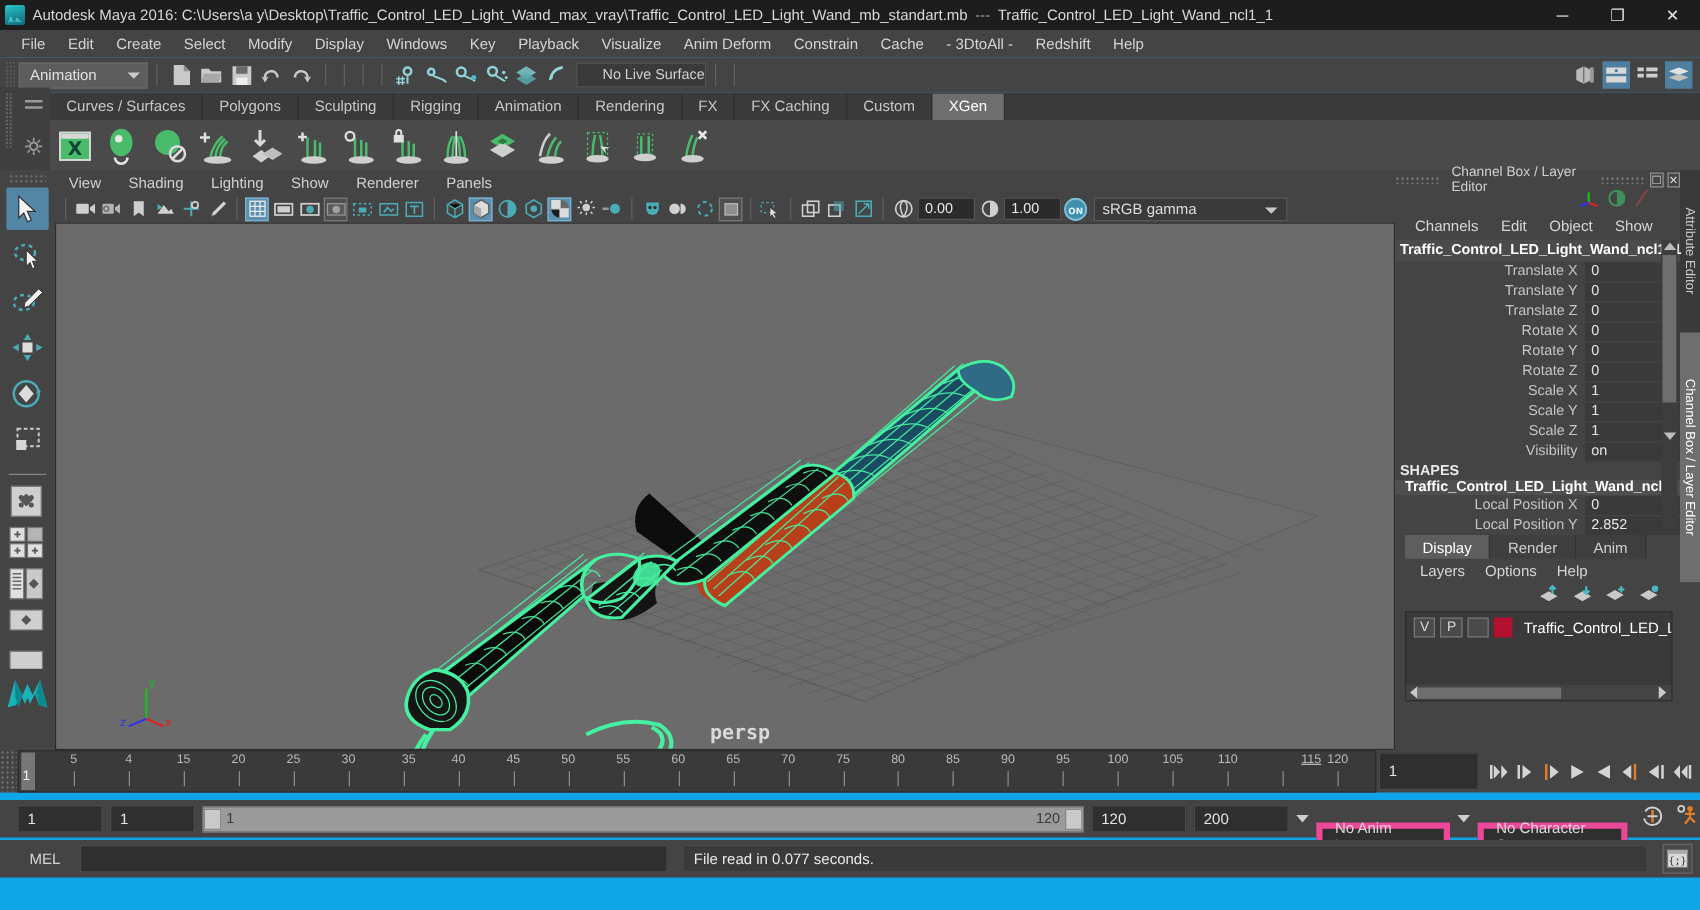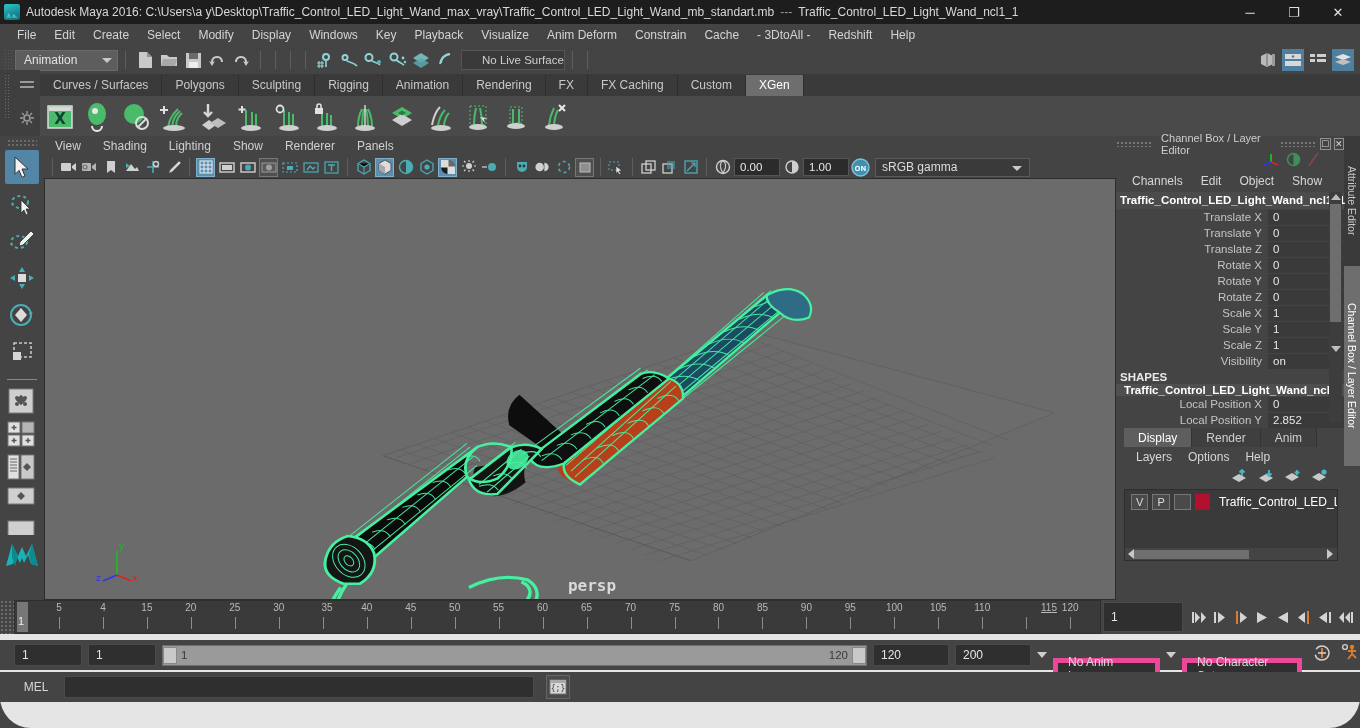--- a/index.html
+++ b/index.html
@@ -3,21 +3,21 @@
 <meta charset="utf-8">
 <style>
   * { box-sizing: border-box; margin: 0; padding: 0; }
   html, body {
     width: 1360px; height: 728px;
     background: #444444;
     font-family: "Liberation Sans", sans-serif;
     overflow: hidden;
     -webkit-font-smoothing: antialiased;
   }
-  .app { position: relative; width: 1360px; height: 728px; background: #e5e5e5; border-radius: 31px; }
+  .app { position: relative; width: 1360px; height: 728px; background: #0ea5e9; }
 
   
   .titlebar {
     height: 24px; background: #1d1d1d; display: flex; align-items: center;
     color: #d8d8d8; font-size: 12px; padding-left: 4px;
   }
   .ico-maya {
     width: 16px; height: 16px; margin-right: 6px; flex: 0 0 auto;
     background: linear-gradient(160deg,#2ec7c8 0%,#1a8f9a 55%,#0e6b76 100%);
     border-radius: 2px; position: relative;
@@ -1261,20 +1261,21 @@
           <circle cx="5" cy="4" r="2.4" fill="none" stroke="#cfcfcf" stroke-width="1.4"></circle>
           <circle cx="12" cy="4" r="2.2" fill="#e07b2a"></circle>
           <path d="M12 6v5l4 4M12 11l-4 5M8 8h8" stroke="#e07b2a" stroke-width="1.8" fill="none"></path>
         </svg>
     </div>
   </div>
 
   <div class="cmd-row">
     <div class="mel-lbl">MEL</div>
     <div class="mel-input"></div>
+    <div class="mel-result">File read in  0.077 seconds.</div>
     <div class="script-btn">
       <svg width="18" height="16" viewBox="0 0 18 16">
           <rect x="1" y="1" width="16" height="14" fill="#d8d8d8" stroke="#777"></rect>
           <rect x="1" y="1" width="16" height="3" fill="#a9a9a9"></rect>
           <text x="9" y="12" font-size="8" font-family="DejaVu Sans Mono" fill="#333" text-anchor="middle">{;}</text>
         </svg>
     </div>
   </div>
 
 </div>

